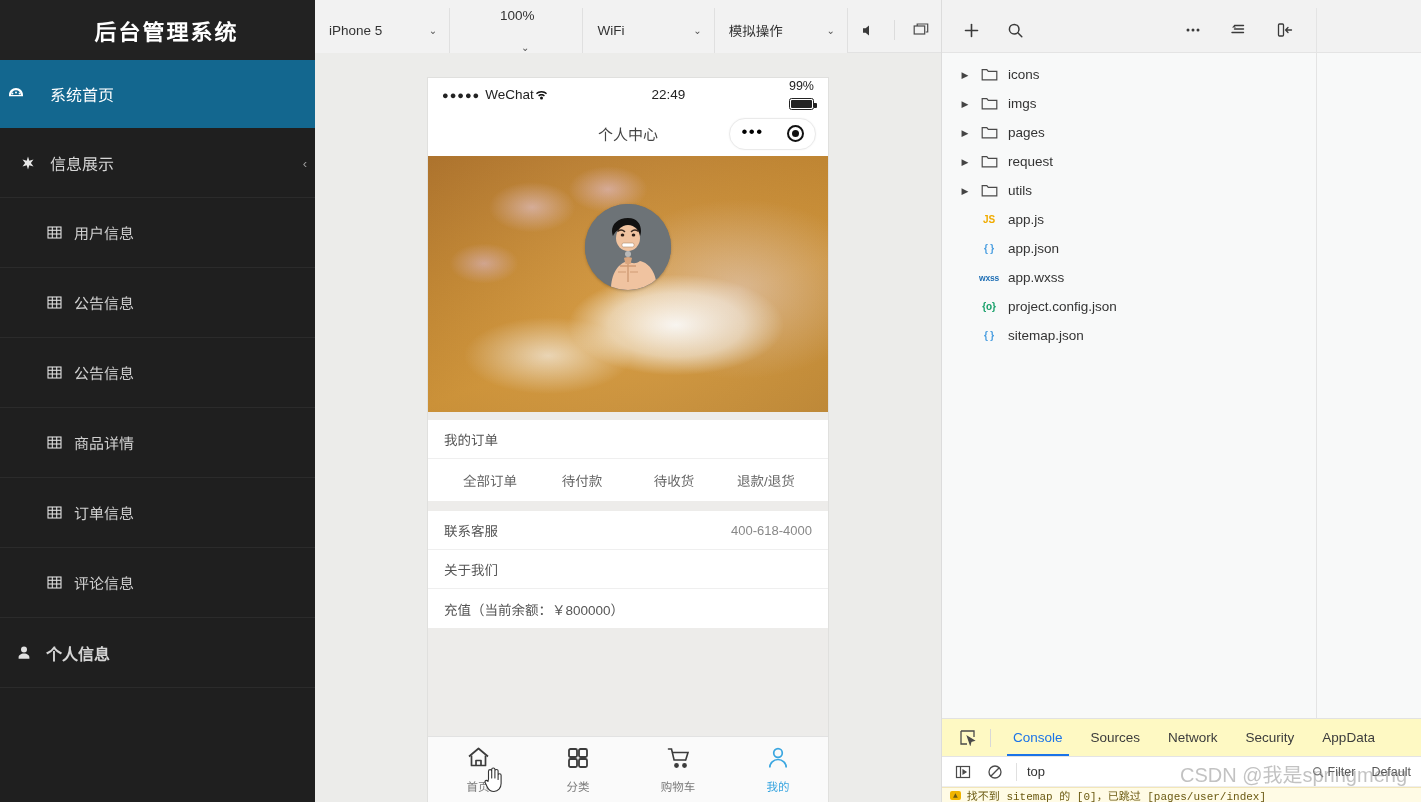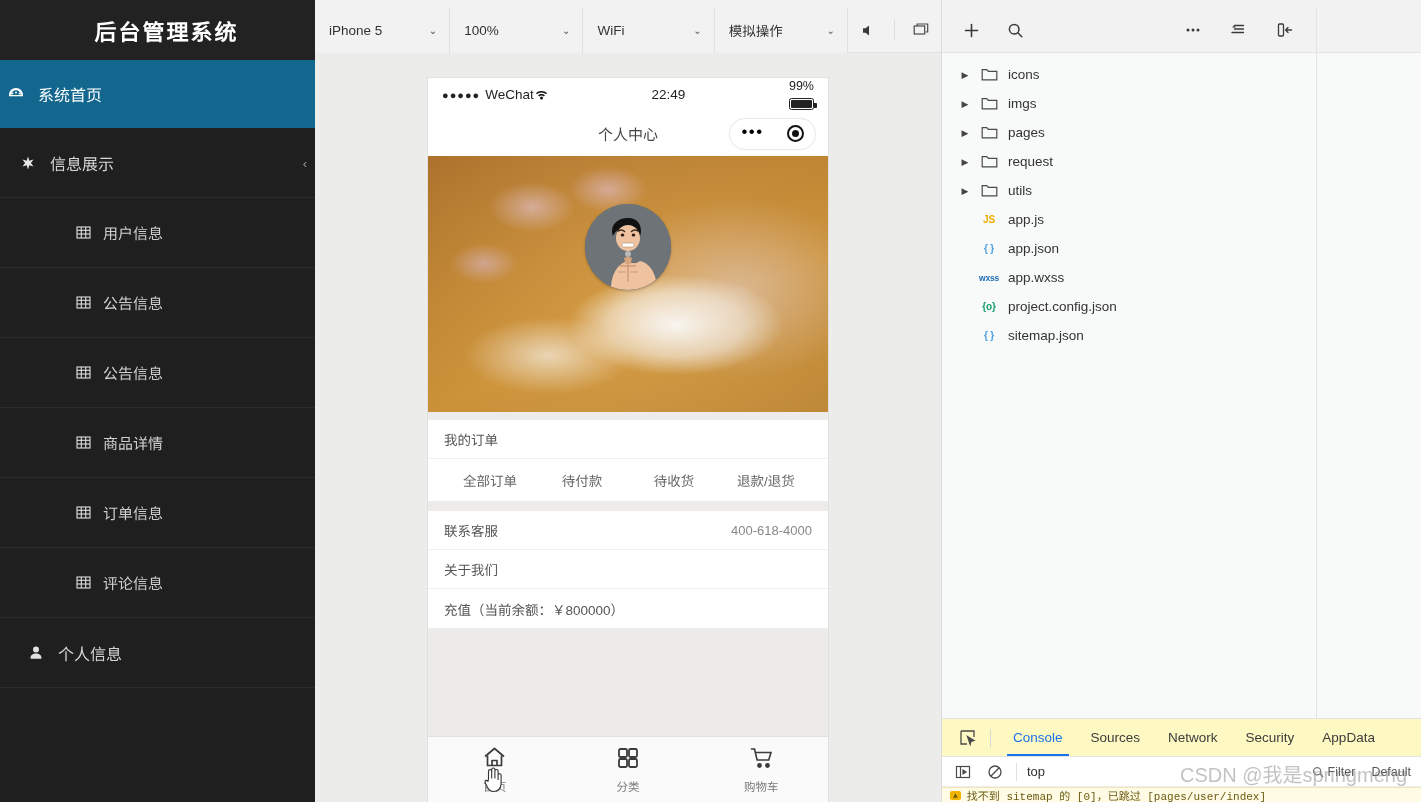--- a/index.html
+++ b/index.html
@@ -21,24 +21,24 @@
     height:60px; display:flex; align-items:center; justify-content:center;
     color:#fff; font-size:22px; font-weight:bold; letter-spacing:2px;
     background:#222; padding-left:18px;
   }
   .menu { list-style:none; }
   .menu-item {
     height:70px; display:flex; align-items:center; position:relative;
     color:#d6d6d6; font-size:16px; cursor:pointer;
     border-bottom:1px solid #2b2b2b;
   }
-  .menu-item.home { background:#13678f; color:#fff; border-bottom:none; height:68px; }
+  .menu-item.home { background:#13678f; color:#fff; border-bottom:none; height:68px;gap:12px; }
   .menu-item.group { padding-left:14px; }
-  .menu-item.sub { padding-left:73px; font-size:15px; color:#cfcfcf; }
-  .menu-item.bottom { padding-left:26px; }
+  .menu-item.sub { padding-left:44px; font-size:15px; color:#cfcfcf; }
+  .menu-item.bottom { padding-left:14px;font-weight:bold; }
   .menu-item .mi-icon {
     display:inline-flex; align-items:center; justify-content:center;
     margin-right:12px; width:20px; height:20px; flex:0 0 20px;
   }
   .menu-item.home .mi-icon { margin-left:6px; }
   .menu-item.group .mi-icon { margin-left:4px; }
   .menu-item.sub .mi-icon { margin-right:10px; }
   .chevron-left {
     position:absolute; right:8px; top:50%; transform:translateY(-50%);
     color:#9a9a9a; font-size:13px;
@@ -54,21 +54,21 @@
     height:53px; background:#f2f2f2; border-bottom:1px solid #e2e2e2;
     display:flex; align-items:center; padding-top:8px;
   }
   .sel {
     height:45px; display:flex; align-items:center; justify-content:space-between;
     padding:0 12px 0 14px; font-size:13.5px; color:#333;
     border-right:1px solid #e0e0e0; cursor:pointer; background:#f2f2f2;
   }
   .sel .caret { font-size:10px; color:#555; margin-left:16px; }
   .sel-device { width:140px; }
-  .sel-zoom { width:138px; }
+  .sel-zoom { width:138px;flex-direction:column; }
   .sel-net { width:136px; }
   .sel-mode { width:138px; }
   .tb-icons { display:flex; align-items:center; height:45px; padding:0 8px; gap:14px; }
   .tb-ico { width:24px; height:24px; display:flex; align-items:center; justify-content:center; cursor:pointer; }
 
   .sim-stage { flex:1; position:relative; background:#ececea; }
 
   .phone {
     position:absolute; left:113px; top:25px; width:400px; height:724px;
     background:#fff; box-shadow:0 0 0 1px rgba(0,0,0,0.05);
@@ -486,20 +486,29 @@
             <span>
               <svg width="25" height="24" viewBox="0 0 25 24" fill="none" stroke="#3b3b3b" stroke-width="1.6" stroke-linecap="round">
                   <path d="M2.5 3h3l2.6 11h11"></path>
                   <path d="M7 6.5h15l-2.3 7.5"></path>
                   <circle cx="10.5" cy="19.5" r="1.6" fill="#3b3b3b"></circle>
                   <circle cx="18.5" cy="19.5" r="1.6" fill="#3b3b3b"></circle>
                 </svg>
             </span>
             <span class="tab-label">购物车</span>
           </div>
+          <div class="tab active">
+            <span>
+              <svg width="24" height="24" viewBox="0 0 24 24" fill="none" stroke="#3aa6e0" stroke-width="1.7">
+                  <circle cx="12" cy="7" r="4.3"></circle>
+                  <path d="M3.8 21.5c0-4.6 3.7-8 8.2-8s8.2 3.4 8.2 8"></path>
+                </svg>
+            </span>
+            <span class="tab-label">我的</span>
+          </div>
           <span class="cursor-hand">
             <svg width="22" height="26" viewBox="0 0 22 26" fill="#fff" stroke="#333" stroke-width="1.1" stroke-linejoin="round">
               <path d="M5.5 12V4.2a1.6 1.6 0 0 1 3.2 0V11V2.6a1.6 1.6 0 0 1 3.2 0V11V4.1a1.6 1.6 0 0 1 3.2 0V12.5V8.2a1.5 1.5 0 0 1 3 0v8.4c0 4.4-3 7.9-7.1 7.9-3.5 0-5.3-1.7-6.6-4.3l-2.3-4.6c-.5-1 .2-2.2 1.3-2.2.7 0 1.3.4 1.6 1z"></path>
             </svg>
           </span>
         </div>
 
       </div>
     </div>
   </section>

